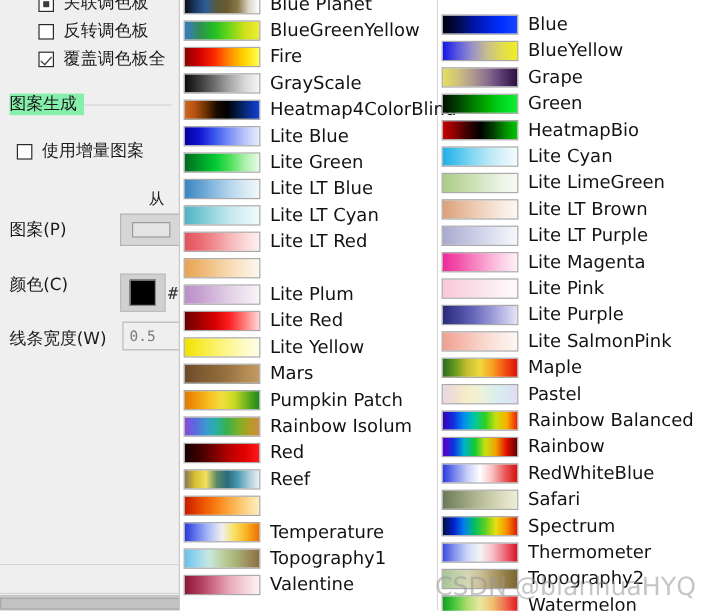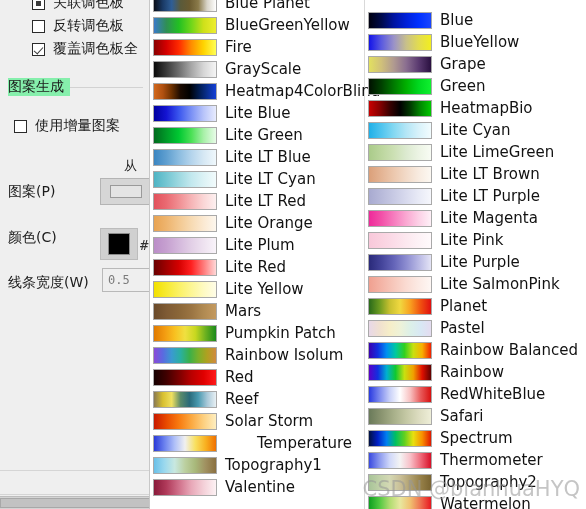--- a/index.html
+++ b/index.html
@@ -339,21 +339,20 @@
         <div class="pal-row" style="top: 168px;">
           <span class="sw" style="background: linear-gradient(to right, rgb(79, 180, 196), rgb(116, 198, 210), rgb(156, 216, 224), rgb(194, 232, 238), rgb(220, 242, 245), rgb(242, 251, 252));"></span>
           <span class="pal-name">Lite LT Cyan</span>
         </div>
         <div class="pal-row" style="top: 190px;">
           <span class="sw" style="background: linear-gradient(to right, rgb(226, 82, 92), rgb(234, 106, 114), rgb(240, 142, 146), rgb(246, 180, 182), rgb(250, 214, 214), rgb(253, 240, 240));"></span>
           <span class="pal-name">Lite LT Red</span>
         </div>
         <div class="pal-row" style="top: 212px;">
           <span class="sw" style="background: linear-gradient(to right, rgb(232, 163, 82), rgb(238, 180, 110), rgb(243, 200, 144), rgb(247, 218, 178), rgb(251, 233, 210), rgb(253, 247, 238));"></span>
-          <span class="pal-name">Lite Orange</span>
         </div>
         <div class="pal-row" style="top: 234px;">
           <span class="sw" style="background: linear-gradient(to right, rgb(187, 142, 200), rgb(198, 160, 208), rgb(212, 184, 220), rgb(226, 207, 230), rgb(238, 226, 240), rgb(249, 244, 250));"></span>
           <span class="pal-name">Lite Plum</span>
         </div>
         <div class="pal-row" style="top: 256px;">
           <span class="sw" style="background: linear-gradient(to right, rgb(106, 0, 0), rgb(160, 0, 0), rgb(212, 0, 0), rgb(255, 32, 32), rgb(255, 122, 122), rgb(255, 216, 216));"></span>
           <span class="pal-name">Lite Red</span>
         </div>
         <div class="pal-row" style="top: 278px;">
@@ -375,23 +374,22 @@
         <div class="pal-row" style="top: 366px;">
           <span class="sw" style="background: linear-gradient(to right, rgb(22, 0, 0), rgb(64, 0, 0), rgb(122, 0, 0), rgb(184, 0, 0), rgb(224, 0, 0), rgb(255, 26, 26));"></span>
           <span class="pal-name">Red</span>
         </div>
         <div class="pal-row" style="top: 388px;">
           <span class="sw" style="background: linear-gradient(to right, rgb(138, 122, 82), rgb(216, 192, 48), rgb(240, 224, 96), rgb(90, 138, 106), rgb(42, 106, 122), rgb(74, 154, 176), rgb(168, 200, 216), rgb(232, 240, 244));"></span>
           <span class="pal-name">Reef</span>
         </div>
         <div class="pal-row" style="top: 410px;">
           <span class="sw" style="background: linear-gradient(to right, rgb(200, 26, 0), rgb(232, 74, 0), rgb(248, 122, 16), rgb(251, 168, 64), rgb(253, 208, 128), rgb(254, 238, 192));"></span>
-          <span class="pal-name">Solar Storm</span>
-        </div>
-        <div class="pal-row" style="top: 432px; gap: 32px;">
+        </div>
+        <div class="pal-row" style="top: 432px;">
           <span class="sw" style="background: linear-gradient(to right, rgb(42, 58, 216), rgb(106, 128, 238), rgb(176, 192, 248), rgb(240, 240, 240), rgb(248, 224, 96), rgb(248, 176, 32), rgb(240, 112, 0));"></span>
           <span class="pal-name">Temperature</span>
         </div>
         <div class="pal-row" style="top: 454px;">
           <span class="sw" style="background: linear-gradient(to right, rgb(106, 192, 232), rgb(154, 216, 238), rgb(200, 232, 224), rgb(188, 208, 160), rgb(168, 184, 122), rgb(160, 144, 96), rgb(138, 112, 64));"></span>
           <span class="pal-name">Topography1</span>
         </div>
         <div class="pal-row" style="top: 476px;">
           <span class="sw" style="background: linear-gradient(to right, rgb(138, 26, 58), rgb(176, 58, 90), rgb(208, 112, 138), rgb(232, 168, 184), rgb(244, 208, 216), rgb(253, 242, 244));"></span>
           <span class="pal-name">Valentine</span>
@@ -445,21 +443,21 @@
         <div class="pal-row" style="top: 234px;">
           <span class="sw" style="background: linear-gradient(to right, rgb(42, 42, 122), rgb(68, 68, 154), rgb(100, 100, 184), rgb(140, 140, 208), rgb(184, 184, 228), rgb(228, 228, 246));"></span>
           <span class="pal-name">Lite Purple</span>
         </div>
         <div class="pal-row" style="top: 256px;">
           <span class="sw" style="background: linear-gradient(to right, rgb(240, 160, 144), rgb(244, 180, 166), rgb(247, 200, 188), rgb(250, 219, 210), rgb(252, 234, 228), rgb(254, 247, 244));"></span>
           <span class="pal-name">Lite SalmonPink</span>
         </div>
         <div class="pal-row" style="top: 278px;">
           <span class="sw" style="background: linear-gradient(to right, rgb(42, 106, 26), rgb(106, 154, 32), rgb(200, 192, 48), rgb(240, 216, 64), rgb(248, 160, 32), rgb(240, 80, 16), rgb(224, 16, 16));"></span>
-          <span class="pal-name">Planet</span>
+          <span class="pal-name">Maple</span>
         </div>
         <div class="pal-row" style="top: 300px;">
           <span class="sw" style="background: linear-gradient(to right, rgb(232, 216, 232), rgb(240, 224, 208), rgb(246, 238, 200), rgb(238, 242, 216), rgb(220, 240, 232), rgb(216, 232, 244), rgb(228, 220, 240));"></span>
           <span class="pal-name">Pastel</span>
         </div>
         <div class="pal-row" style="top: 322px;">
           <span class="sw" style="background: linear-gradient(to right, rgb(58, 0, 176), rgb(16, 48, 224), rgb(0, 144, 240), rgb(0, 200, 160), rgb(48, 208, 32), rgb(200, 224, 16), rgb(248, 176, 0), rgb(240, 32, 0));"></span>
           <span class="pal-name">Rainbow Balanced</span>
         </div>
         <div class="pal-row" style="top: 344px;">

